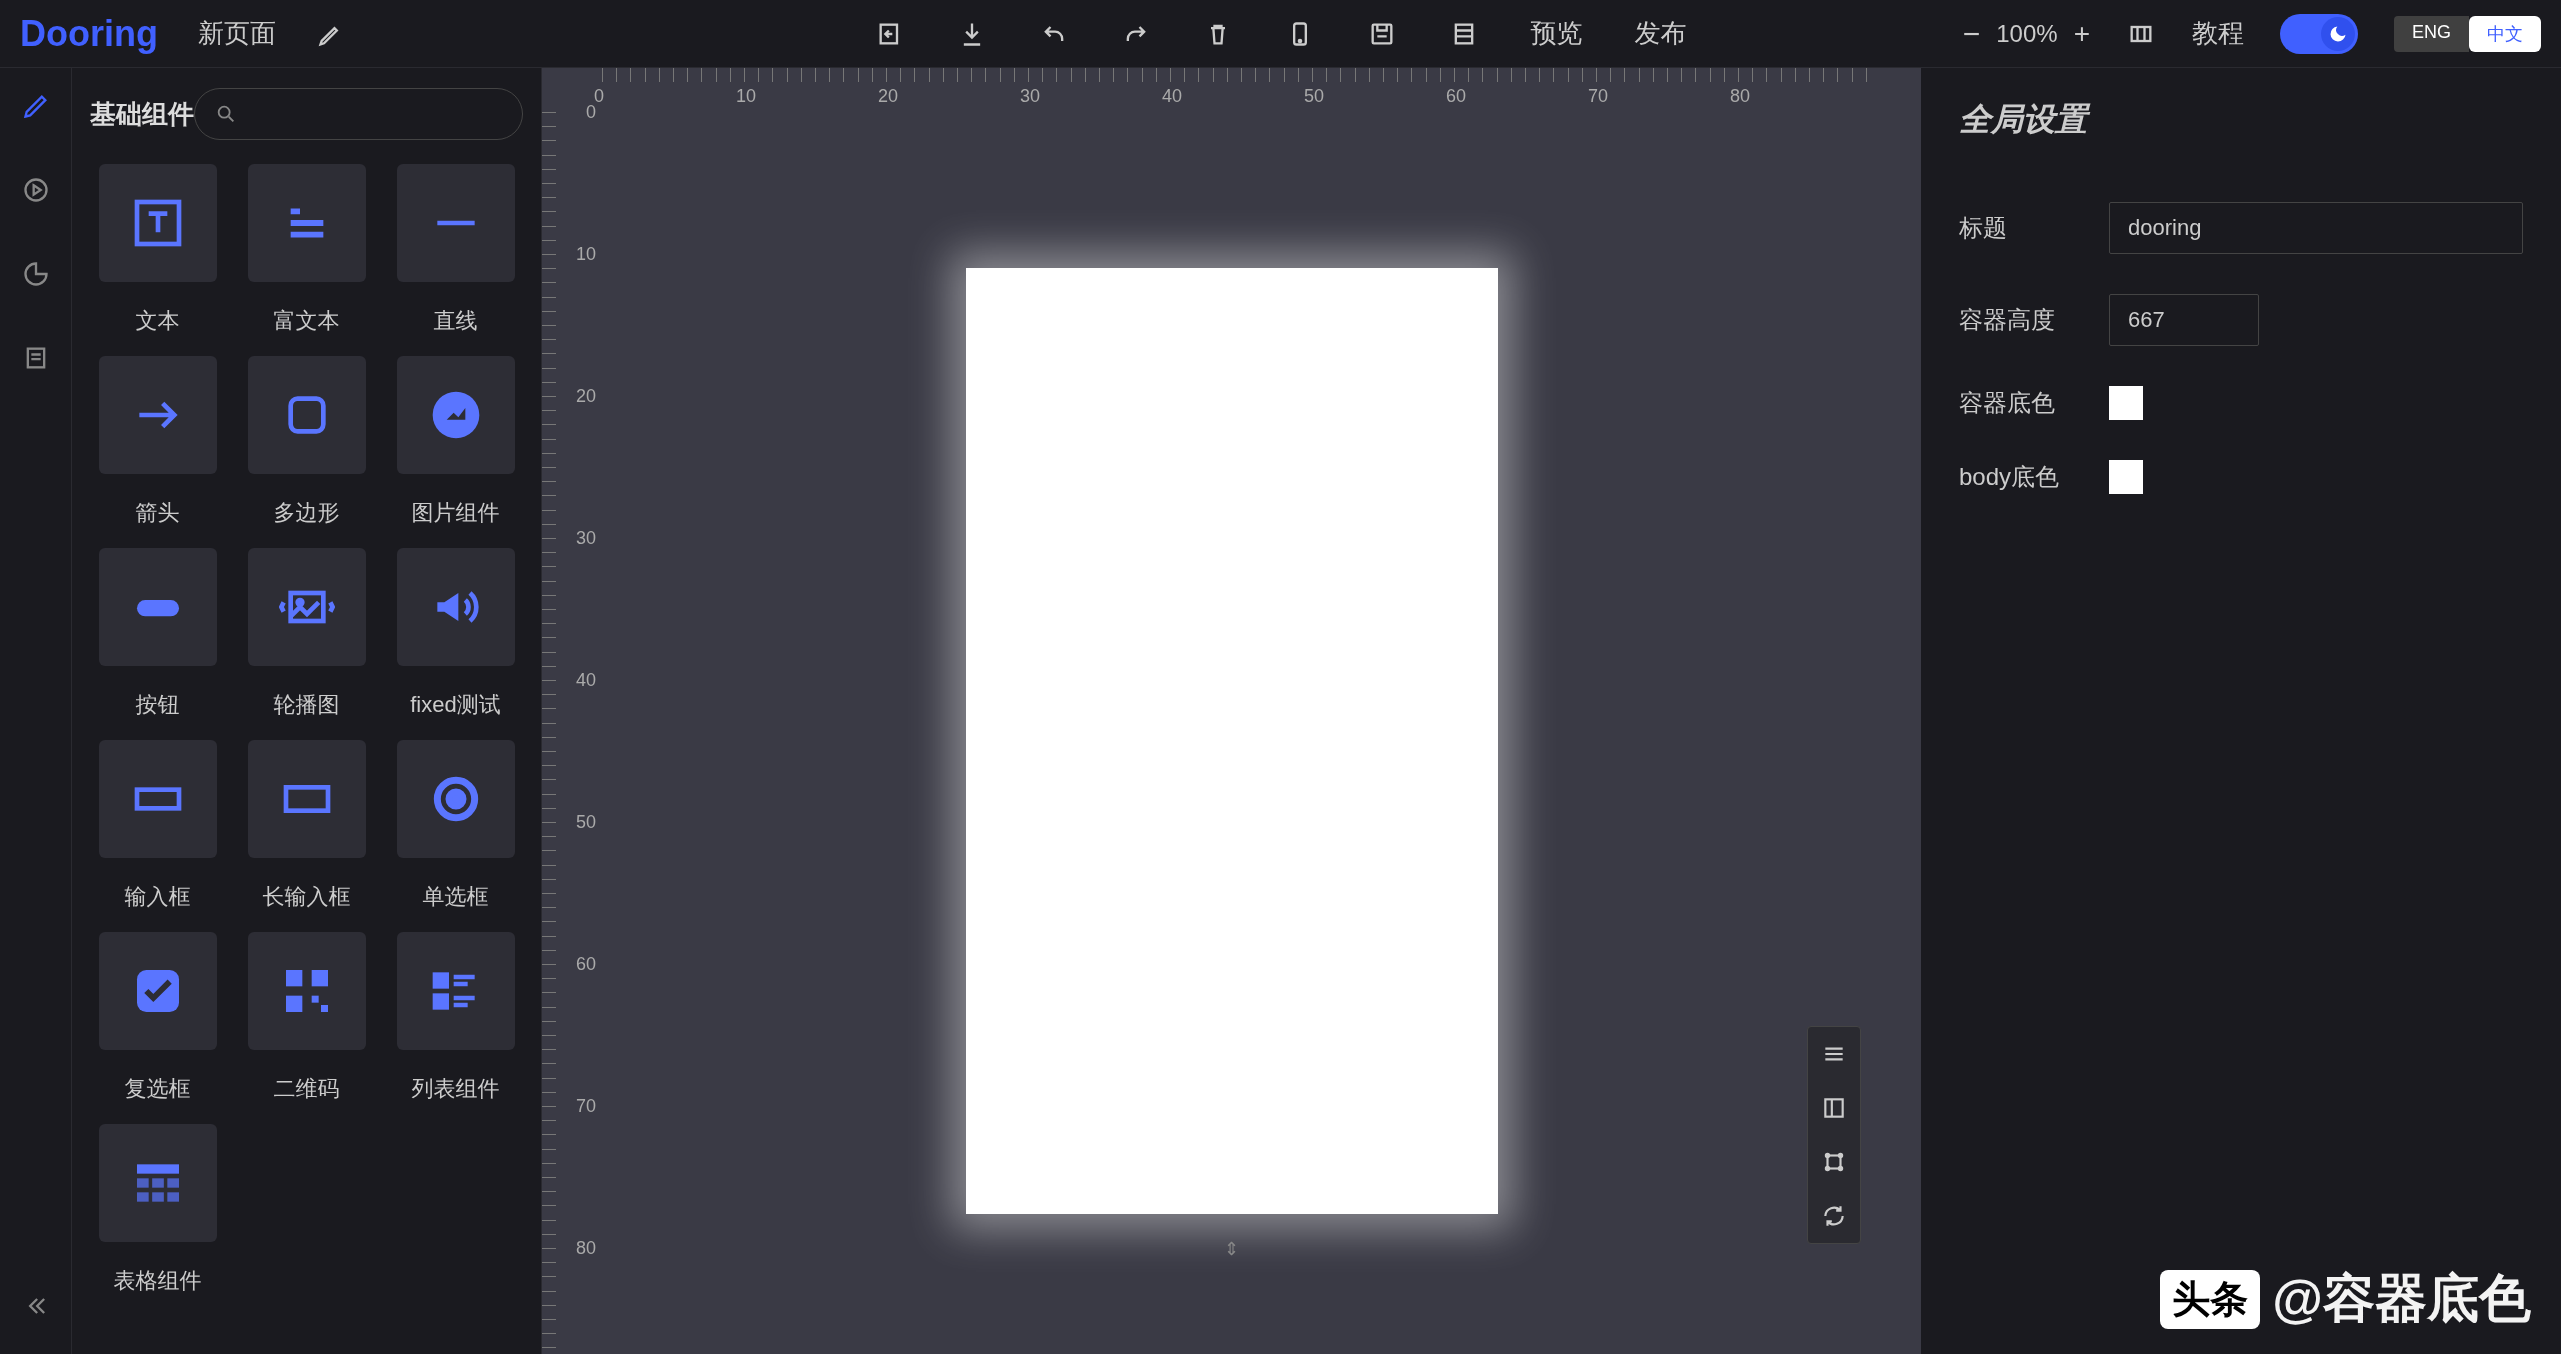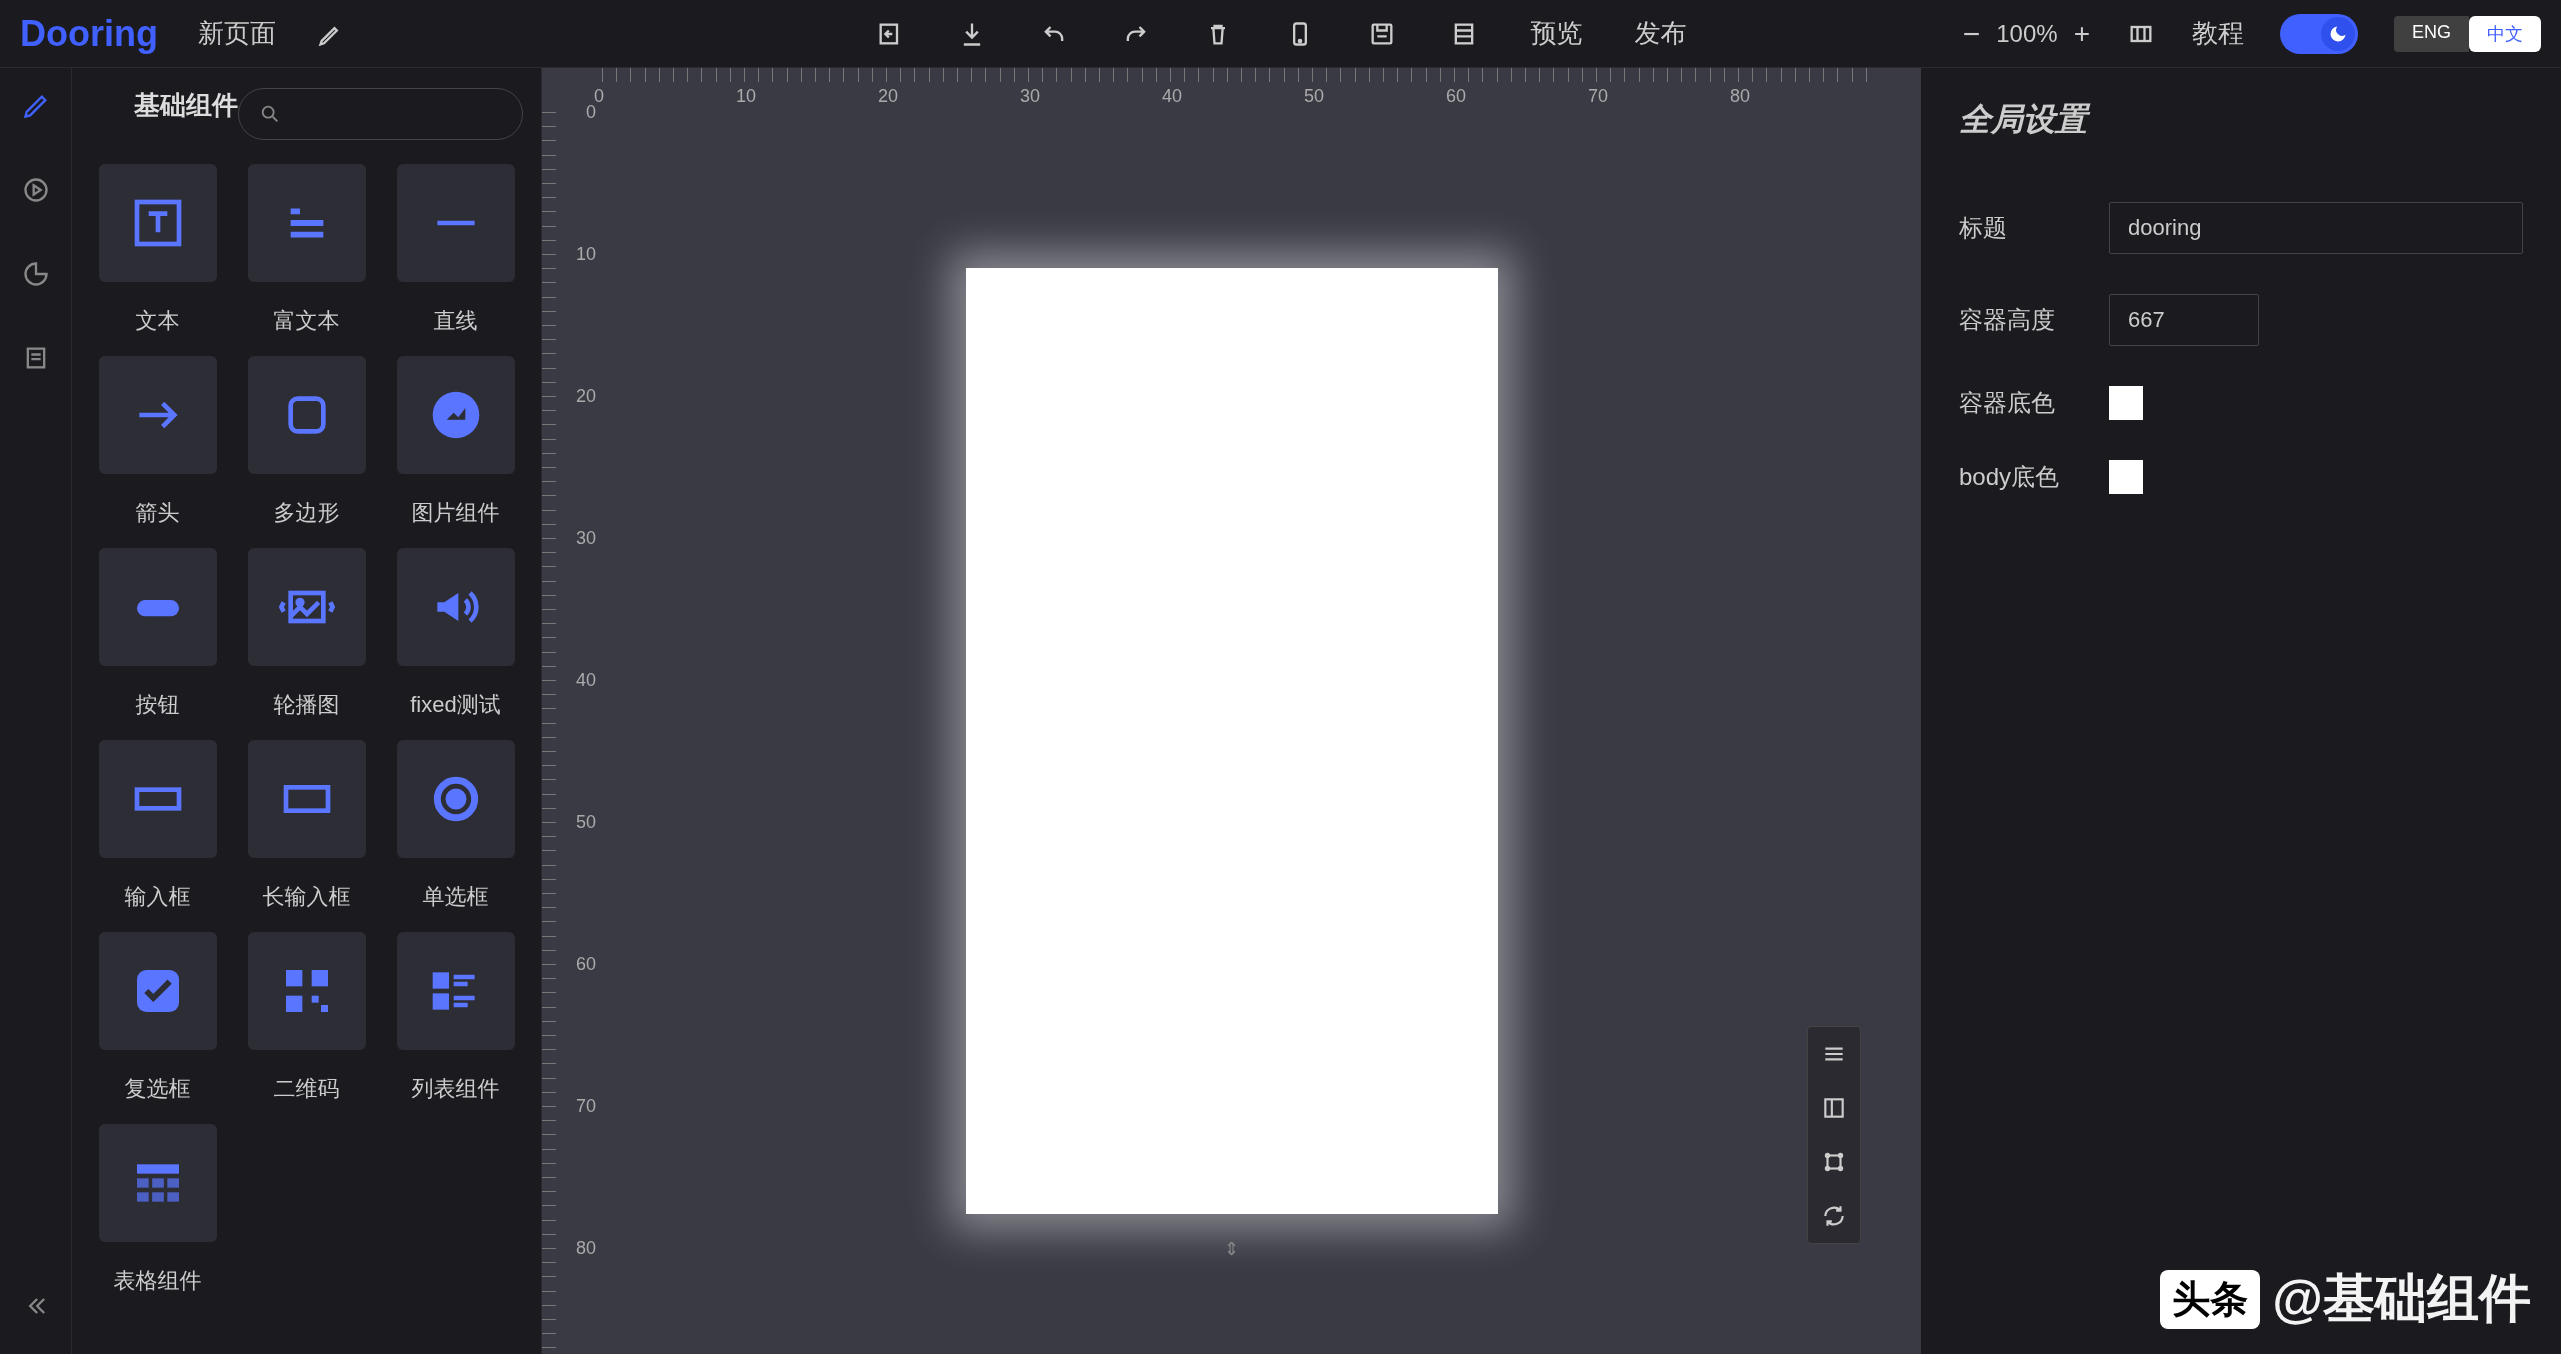--- a/index.html
+++ b/index.html
@@ -141,23 +141,22 @@
   
   
   .comp-panel {
     width: 470px;
     background: #1a1a1f;
     border-right: 1px solid #2a2a30;
     padding: 20px 18px;
   }
   .comp-head {
     display: flex;
-    align-items: flex-start;
+    align-items: center;
     margin-bottom: 24px;
-    margin-left: 44px;
   }
   .comp-title {
     font-size: 26px;
     font-weight: 600;
     color: #ddd;
   }
   .comp-search {
     flex: 1;
     height: 52px;
     background: transparent;
@@ -739,14 +738,14 @@
     </div>
     <div class="prop-row">
       <div class="prop-label">body底色</div>
       <div class="color-swatch"></div>
     </div>
   </div>
 </div>
 
 <div class="watermark">
   <span class="wm-badge">头条</span>
-  <span>@基础组件</span>
+  <span>@容器底色</span>
 </div>
 
 </body></html>

